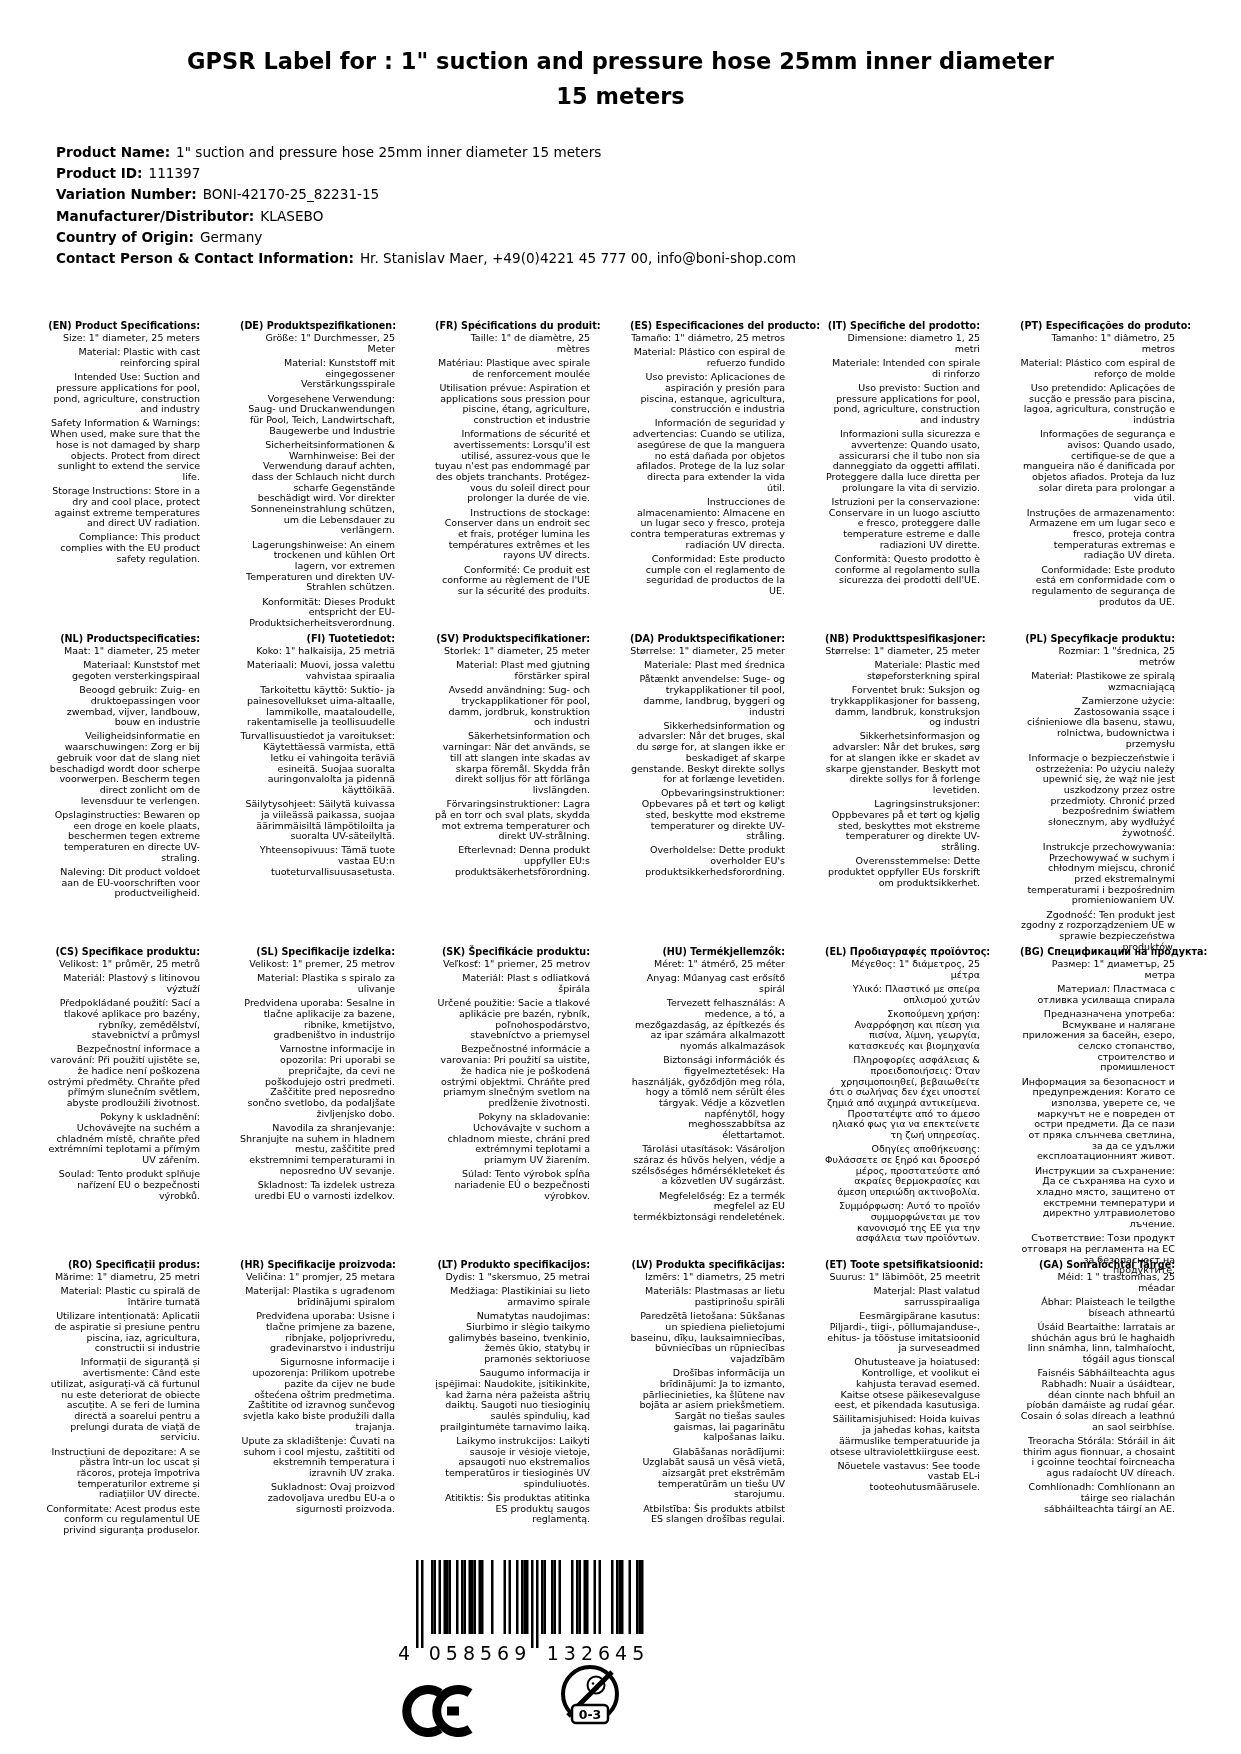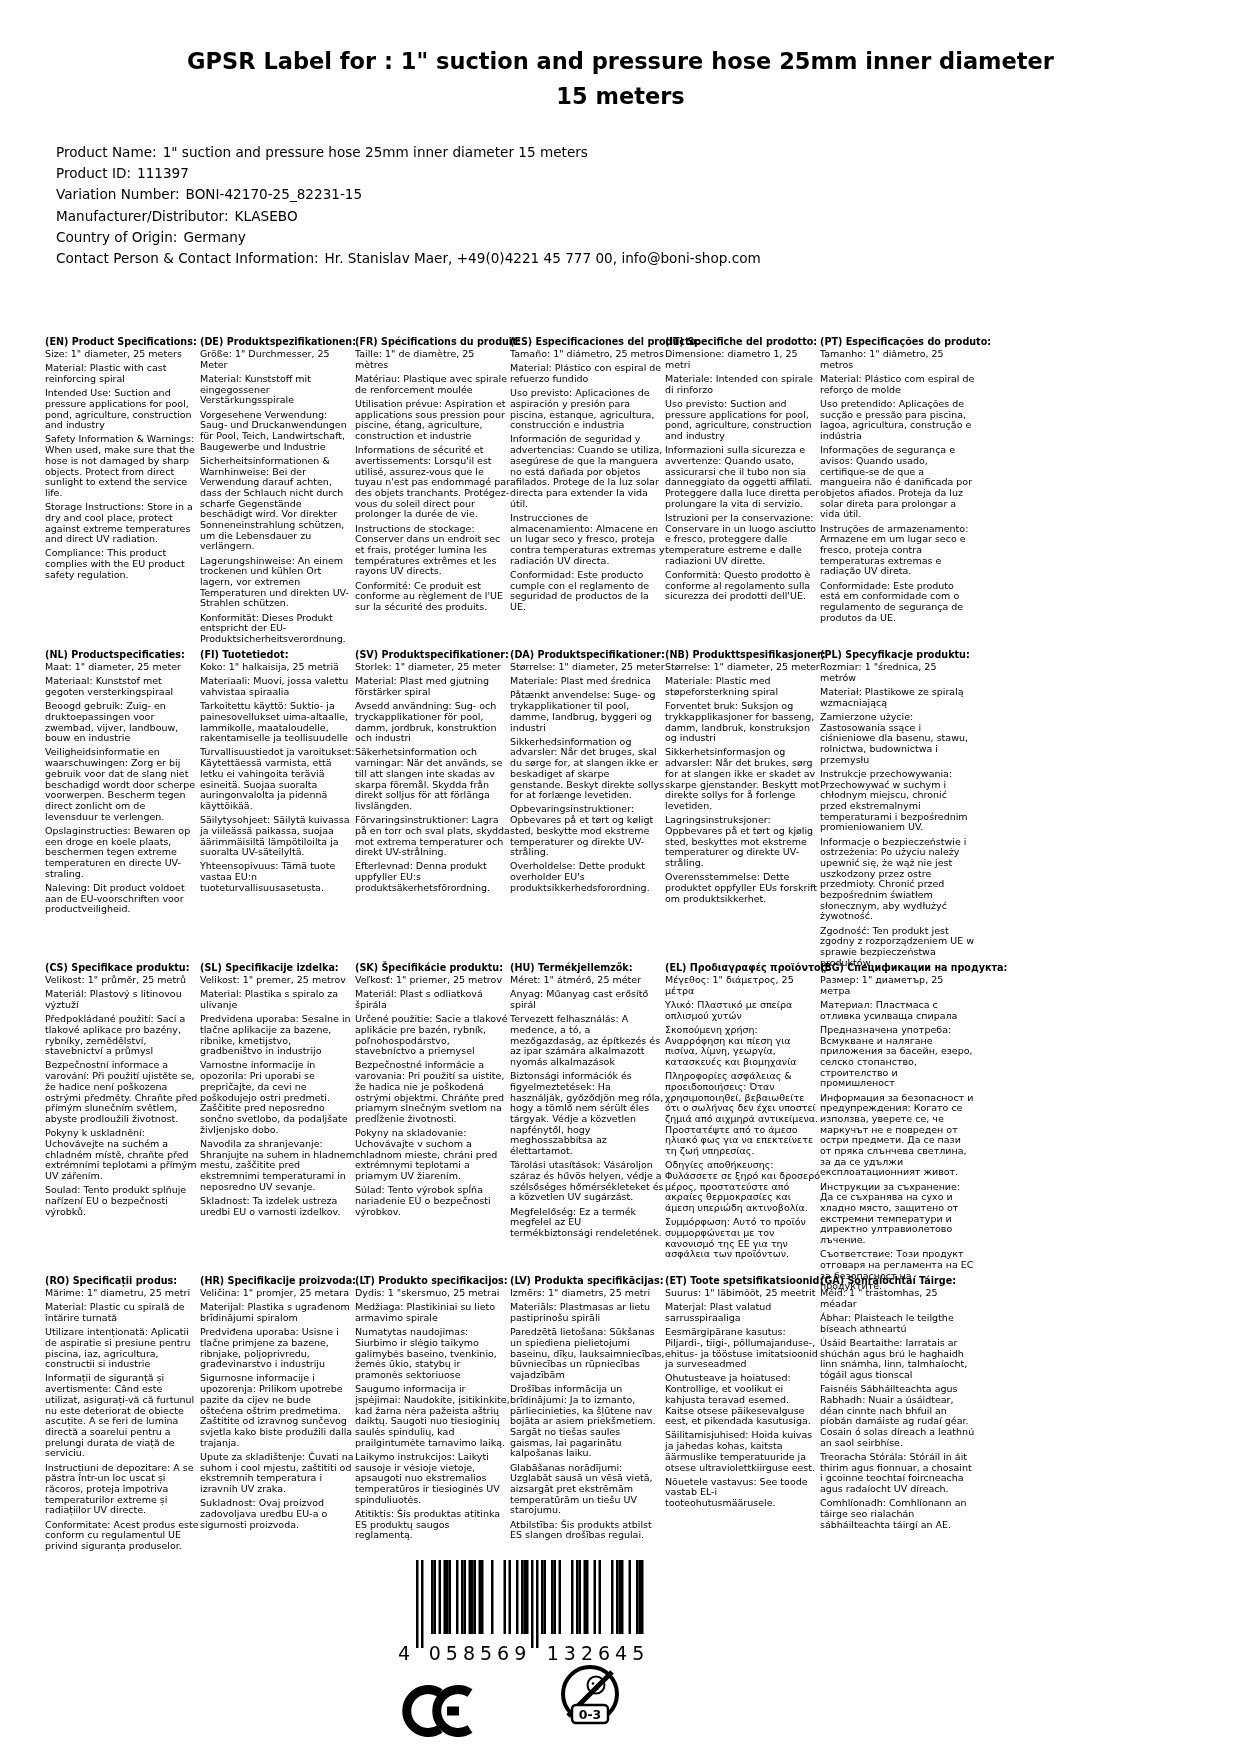--- a/index.html
+++ b/index.html
@@ -10,27 +10,29 @@
   }
   .page-title{
     position:absolute;top:44px;left:0;right:0;
     text-align:center;font-weight:bold;font-size:22.5px;line-height:35px;
     white-space:pre-line;
   }
   .product-info{
     position:absolute;top:142px;left:56px;
   }
   .pi-line{font-size:13.6px;line-height:21.2px;white-space:nowrap;}
-  .pi-label{font-weight:normal;}
+  .pi-label{font-weight:bold;}
   .pi-value{margin-left:6px;}
   .spec-grid{
-    position:absolute;top:336px;left:45px;
+    position:absolute;top:320px;left:45px;
     display:grid;
     grid-template-columns:repeat(6,155px);
     grid-auto-rows:313px;
+    column-gap:40px;
+    text-align:right;
   }
   .spec-block{width:155px;}
   .spec-heading{
     font-weight:bold;font-size:9.6px;line-height:11px;
     white-space:nowrap;margin:0 0 2px 0;
   }
   .spec-p{
     margin:0 0 3.5px 0;font-size:9.5px;line-height:10.7px;
     overflow-wrap:break-word;
   }
@@ -193,22 +195,22 @@
         <p class="spec-p">Overensstemmelse: Dette produktet oppfyller EUs forskrift om produktsikkerhet.</p>
       </div>
   </div>
 
   <div class="spec-block">
     <div class="spec-heading">(PL) Specyfikacje produktu:</div>
     <div class="spec-body">
         <p class="spec-p">Rozmiar: 1 "średnica, 25 metrów</p>
         <p class="spec-p">Materiał: Plastikowe ze spiralą wzmacniającą</p>
         <p class="spec-p">Zamierzone użycie: Zastosowania ssące i ciśnieniowe dla basenu, stawu, rolnictwa, budownictwa i przemysłu</p>
+        <p class="spec-p">Informacje o bezpieczeństwie i ostrzeżenia: Po użyciu należy upewnić się, że wąż nie jest uszkodzony przez ostre przedmioty. Chronić przed bezpośrednim światłem słonecznym, aby wydłużyć żywotność.</p>
         <p class="spec-p">Instrukcje przechowywania: Przechowywać w suchym i chłodnym miejscu, chronić przed ekstremalnymi temperaturami i bezpośrednim promieniowaniem UV.</p>
-        <p class="spec-p">Informacje o bezpieczeństwie i ostrzeżenia: Po użyciu należy upewnić się, że wąż nie jest uszkodzony przez ostre przedmioty. Chronić przed bezpośrednim światłem słonecznym, aby wydłużyć żywotność.</p>
         <p class="spec-p">Zgodność: Ten produkt jest zgodny z rozporządzeniem UE w sprawie bezpieczeństwa produktów.</p>
       </div>
   </div>
 
   <div class="spec-block">
     <div class="spec-heading">(CS) Specifikace produktu:</div>
     <div class="spec-body">
         <p class="spec-p">Velikost: 1" průměr, 25 metrů</p>
         <p class="spec-p">Materiál: Plastový s litinovou výztuží</p>
         <p class="spec-p">Předpokládané použití: Sací a tlakové aplikace pro bazény, rybníky, zemědělství, stavebnictví a průmysl</p>

